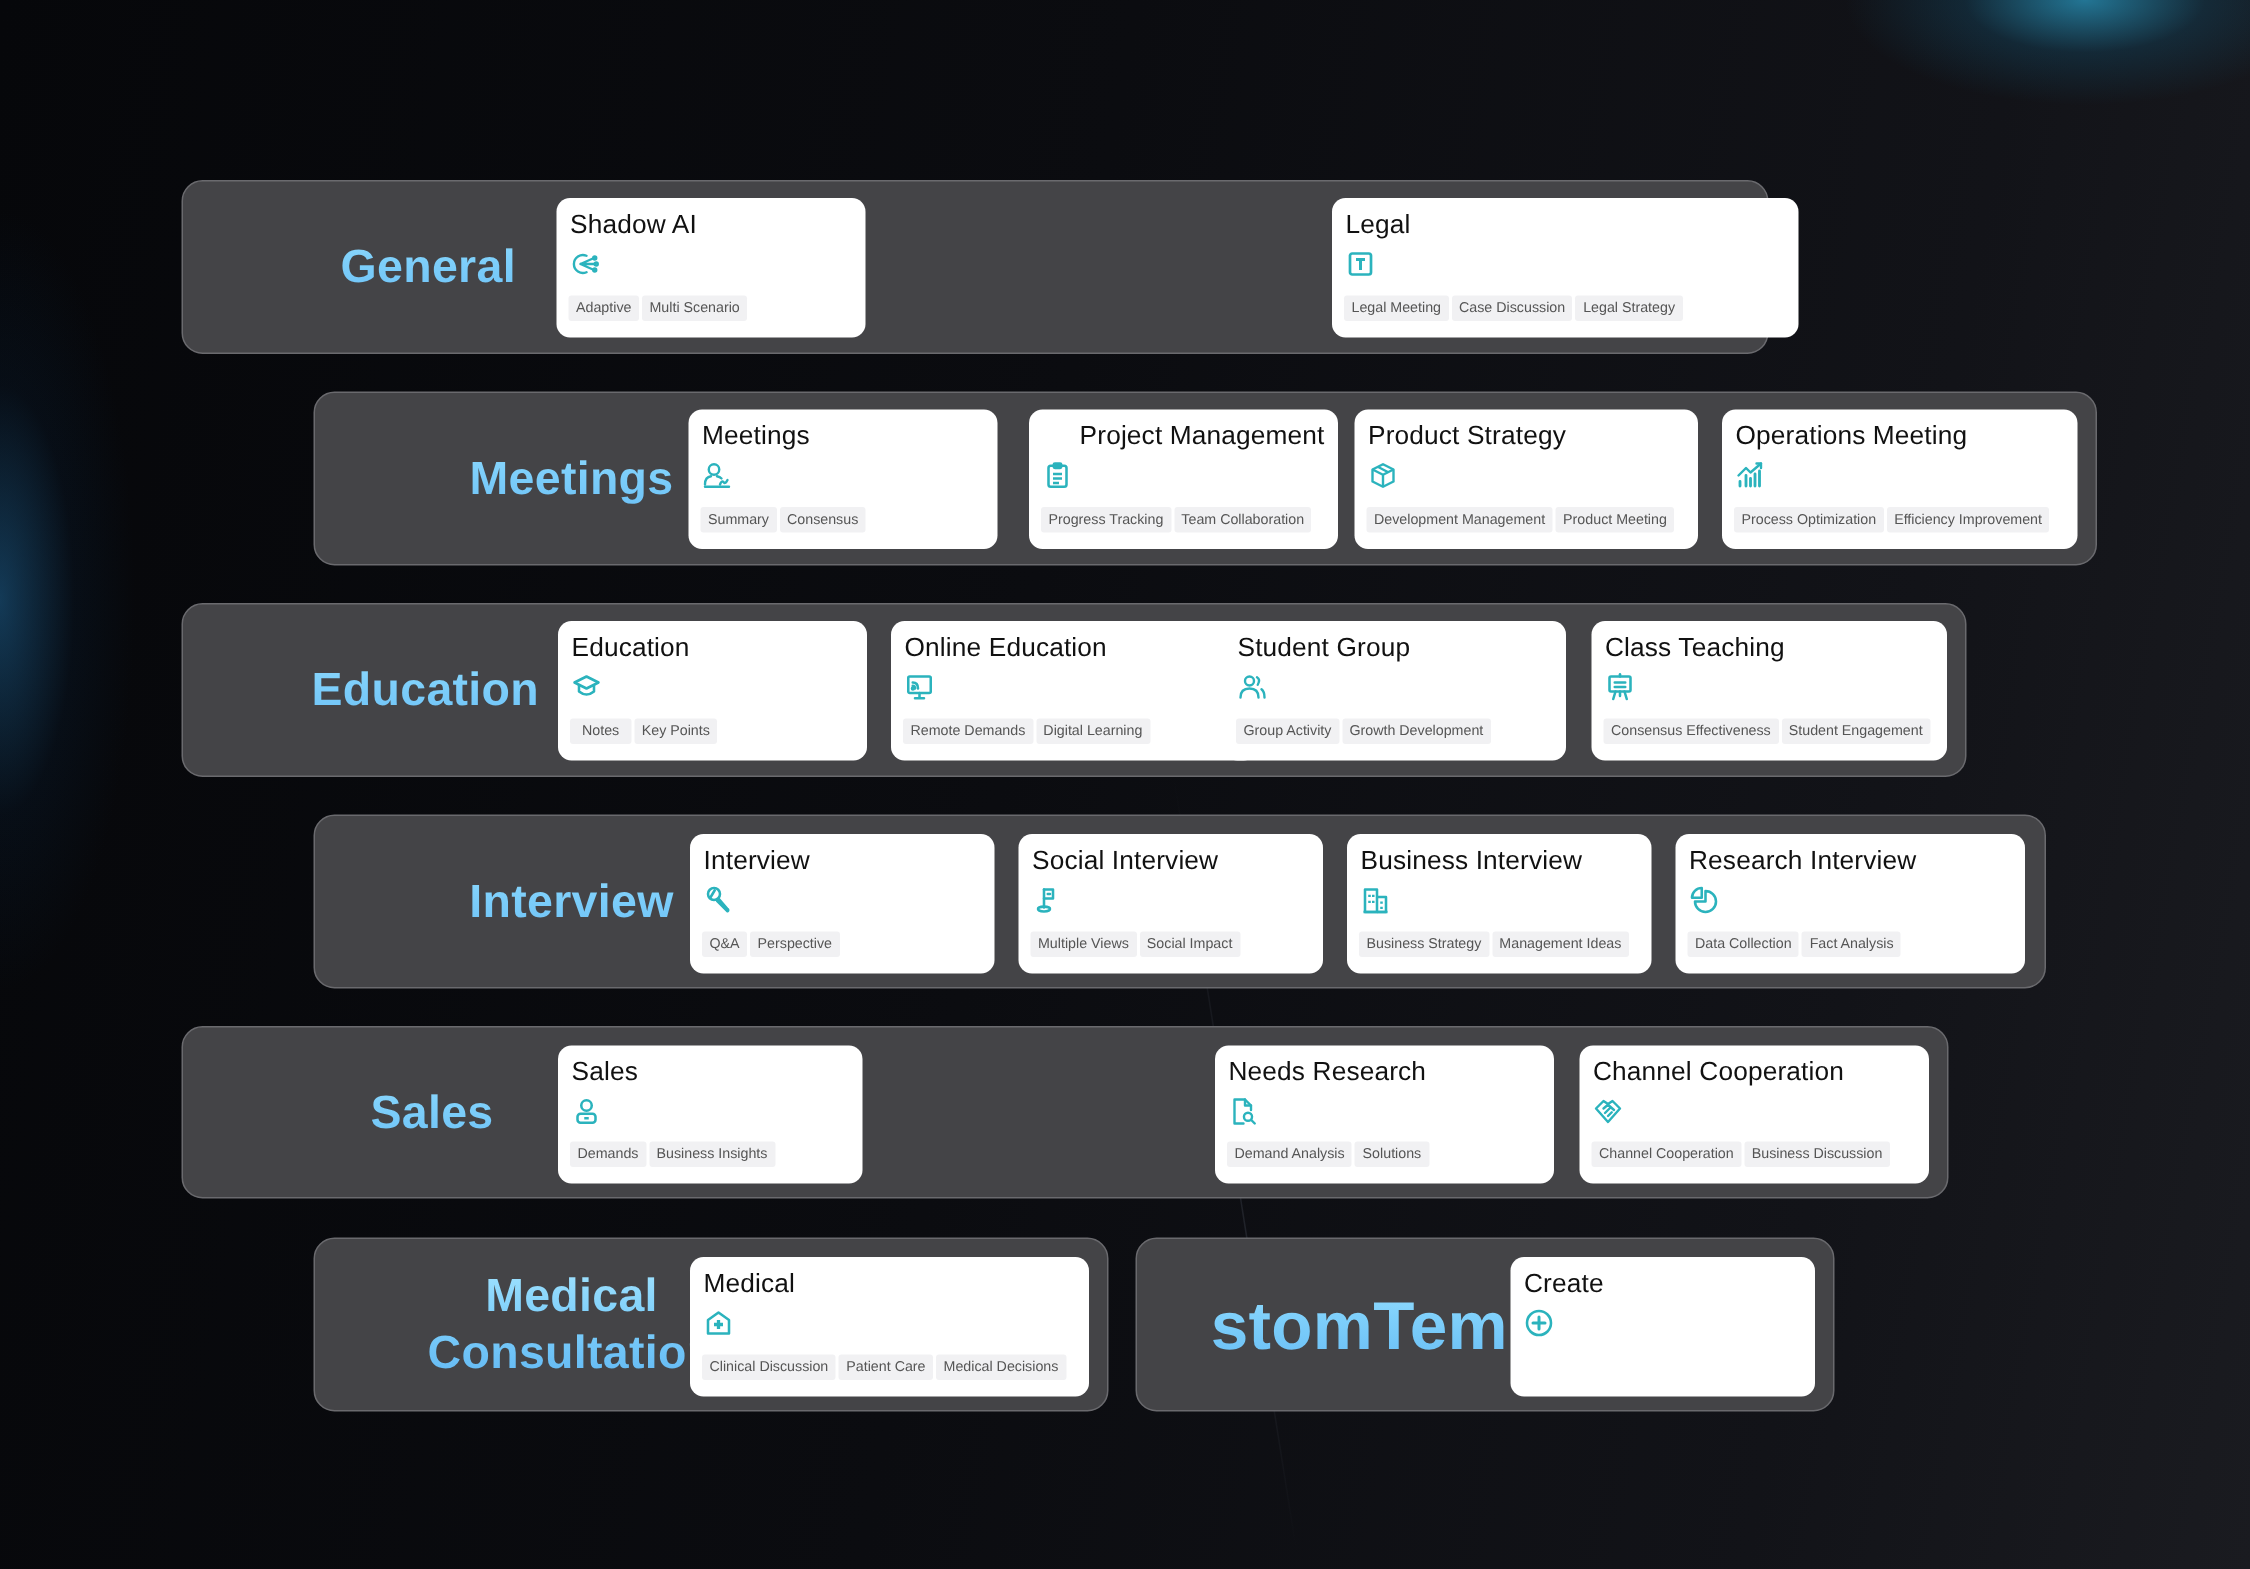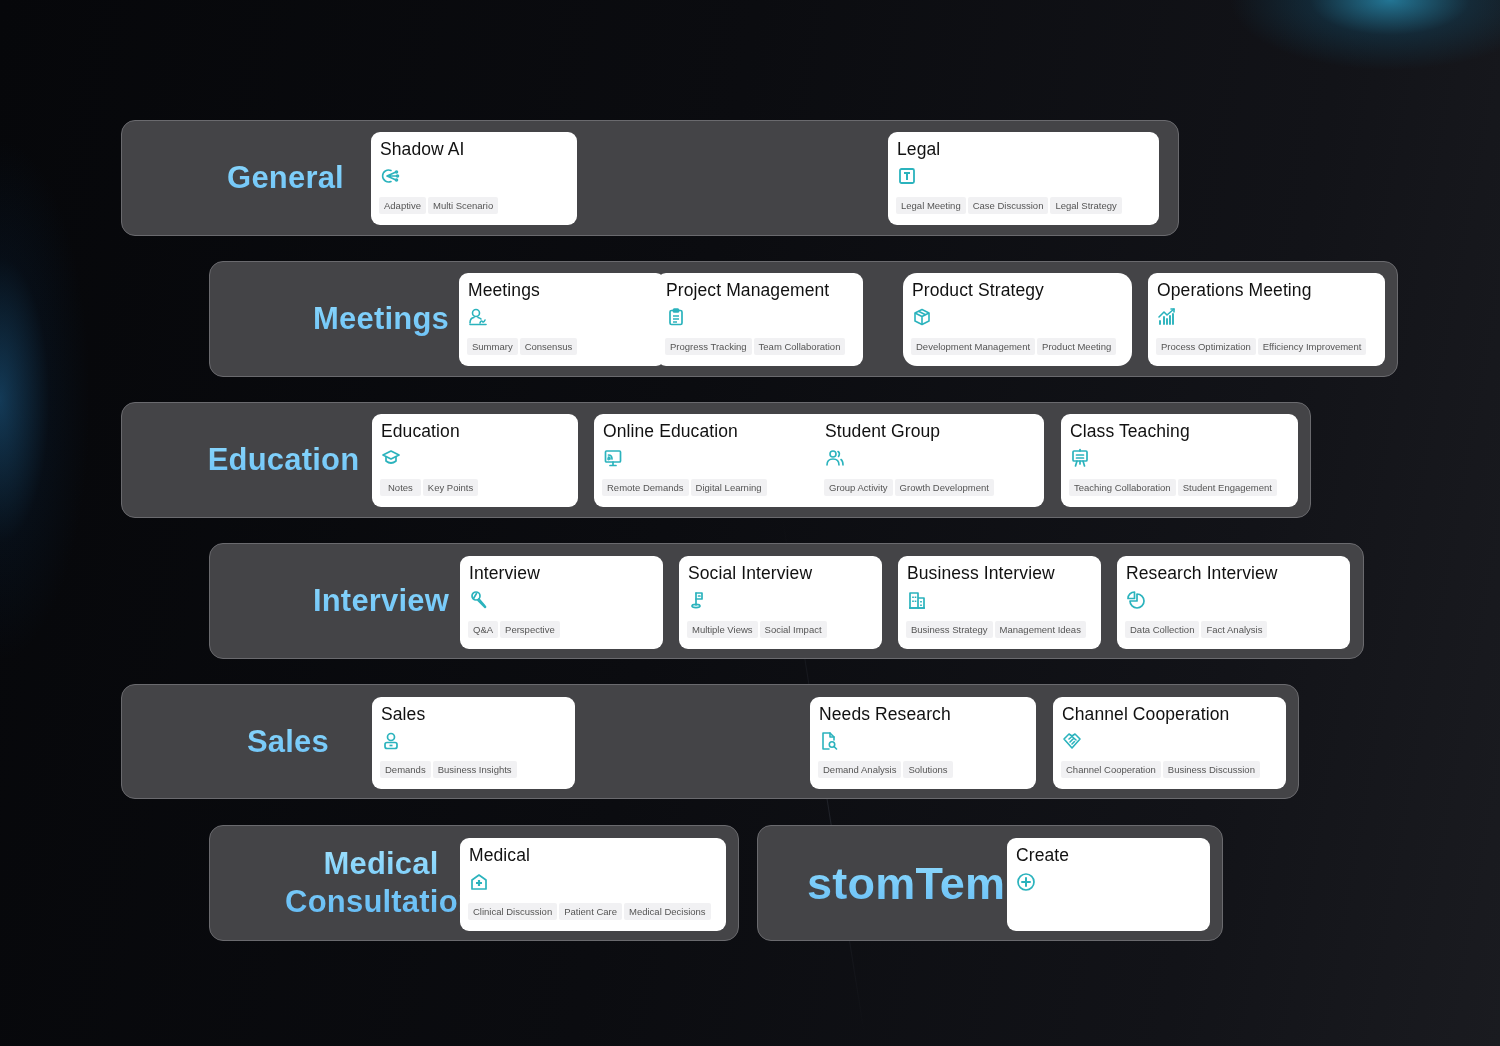--- a/index.html
+++ b/index.html
@@ -71,21 +71,21 @@
           <circle cx="16.5" cy="6" r="1"></circle>
           <circle cx="17.5" cy="10" r="1"></circle>
           <circle cx="16.5" cy="14" r="1"></circle>
         </svg>
     </span>
     <div class="tags">
       <span class="tag">Adaptive</span>
       <span class="tag">Multi Scenario</span>
     </div>
   </div>
-  <div class="card" style="left:766px;top:11px;width:271px;height:93px;">
+  <div class="card" style="left:766px;top:11px;width:311px;height:93px;">
     <div class="card-title">Legal</div>
     <span class="card-icon">
       <svg viewBox="0 0 20 20" fill="none" stroke="#2bb3bd" stroke-width="1.8" stroke-linejoin="round">
           <rect x="3" y="3" width="14" height="14" rx="1.5"></rect>
           <path d="M7 7 H13 M10 7 V14" stroke-width="2"></path>
         </svg>
     </span>
     <div class="tags">
       <span class="tag">Legal Meeting</span>
       <span class="tag">Case Discussion</span>
@@ -104,35 +104,35 @@
           <path d="M2 16 Q2 11 6 10.5 M10 10.5 Q12 11 13 12"></path>
           <path d="M2 17.5 H18"></path>
           <path d="M12 16 Q13 13 14.5 14.5 Q15.5 16 17 13"></path>
         </svg>
     </span>
     <div class="tags">
       <span class="tag">Summary</span>
       <span class="tag">Consensus</span>
     </div>
   </div>
-  <div class="card" style="left:447px;top:11px;width:206px;height:93px;">
+  <div class="card" style="left:476px;top:11px;width:206px;height:93px;text-align:right;">
     <div class="card-title">Project Management</div>
     <span class="card-icon">
       <svg viewBox="0 0 20 20" fill="none" stroke="#2bb3bd" stroke-width="1.7" stroke-linejoin="round">
           <rect x="4" y="3.5" width="12" height="14" rx="1.5"></rect>
           <rect x="7.5" y="2" width="5" height="3" rx="0.8" fill="#2bb3bd"></rect>
           <path d="M7 9 H13 M7 12 H13 M7 15 H11"></path>
         </svg>
     </span>
     <div class="tags">
       <span class="tag">Progress Tracking</span>
       <span class="tag">Team Collaboration</span>
     </div>
   </div>
-  <div class="card" style="left:693px;top:11px;width:229px;height:93px;border-radius:14px;">
+  <div class="card" style="left:693px;top:11px;width:229px;height:93px;">
     <div class="card-title">Product Strategy</div>
     <span class="card-icon">
       <svg viewBox="0 0 20 20" fill="none" stroke="#2bb3bd" stroke-width="1.6" stroke-linejoin="round">
           <path d="M10 2.5 L17 6 V14 L10 17.5 L3 14 V6 Z"></path>
           <path d="M3 6 L10 9.5 L17 6 M10 9.5 V17.5"></path>
           <path d="M6.5 4.2 L13.5 7.8"></path>
         </svg>
     </span>
     <div class="tags">
       <span class="tag">Development Management</span>
@@ -204,21 +204,21 @@
     <div class="card-title">Class Teaching</div>
     <span class="card-icon">
       <svg viewBox="0 0 20 20" fill="none" stroke="#2bb3bd" stroke-width="1.7" stroke-linecap="round" stroke-linejoin="round">
           <path d="M10 1.5 V3"></path>
           <rect x="3" y="3" width="14" height="10" rx="1"></rect>
           <path d="M6.5 7 H13.5 M6.5 10 H13.5"></path>
           <path d="M7 13 L5.5 18 M13 13 L14.5 18 M10 13 V16"></path>
         </svg>
     </span>
     <div class="tags">
-      <span class="tag">Teaching Collaboration</span>
+      <span class="tag">Consensus Effectiveness</span>
       <span class="tag">Student Engagement</span>
     </div>
   </div>
 </div>
 
 <div class="panel" style="left:209px;top:543px;width:1155px;height:116px;">
   <div class="panel-title" style="left:0;width:250px;">Interview</div>
   <div class="card" style="left:250px;top:12px;width:203px;height:93px;">
     <div class="card-title">Interview</div>
     <span class="card-icon">

